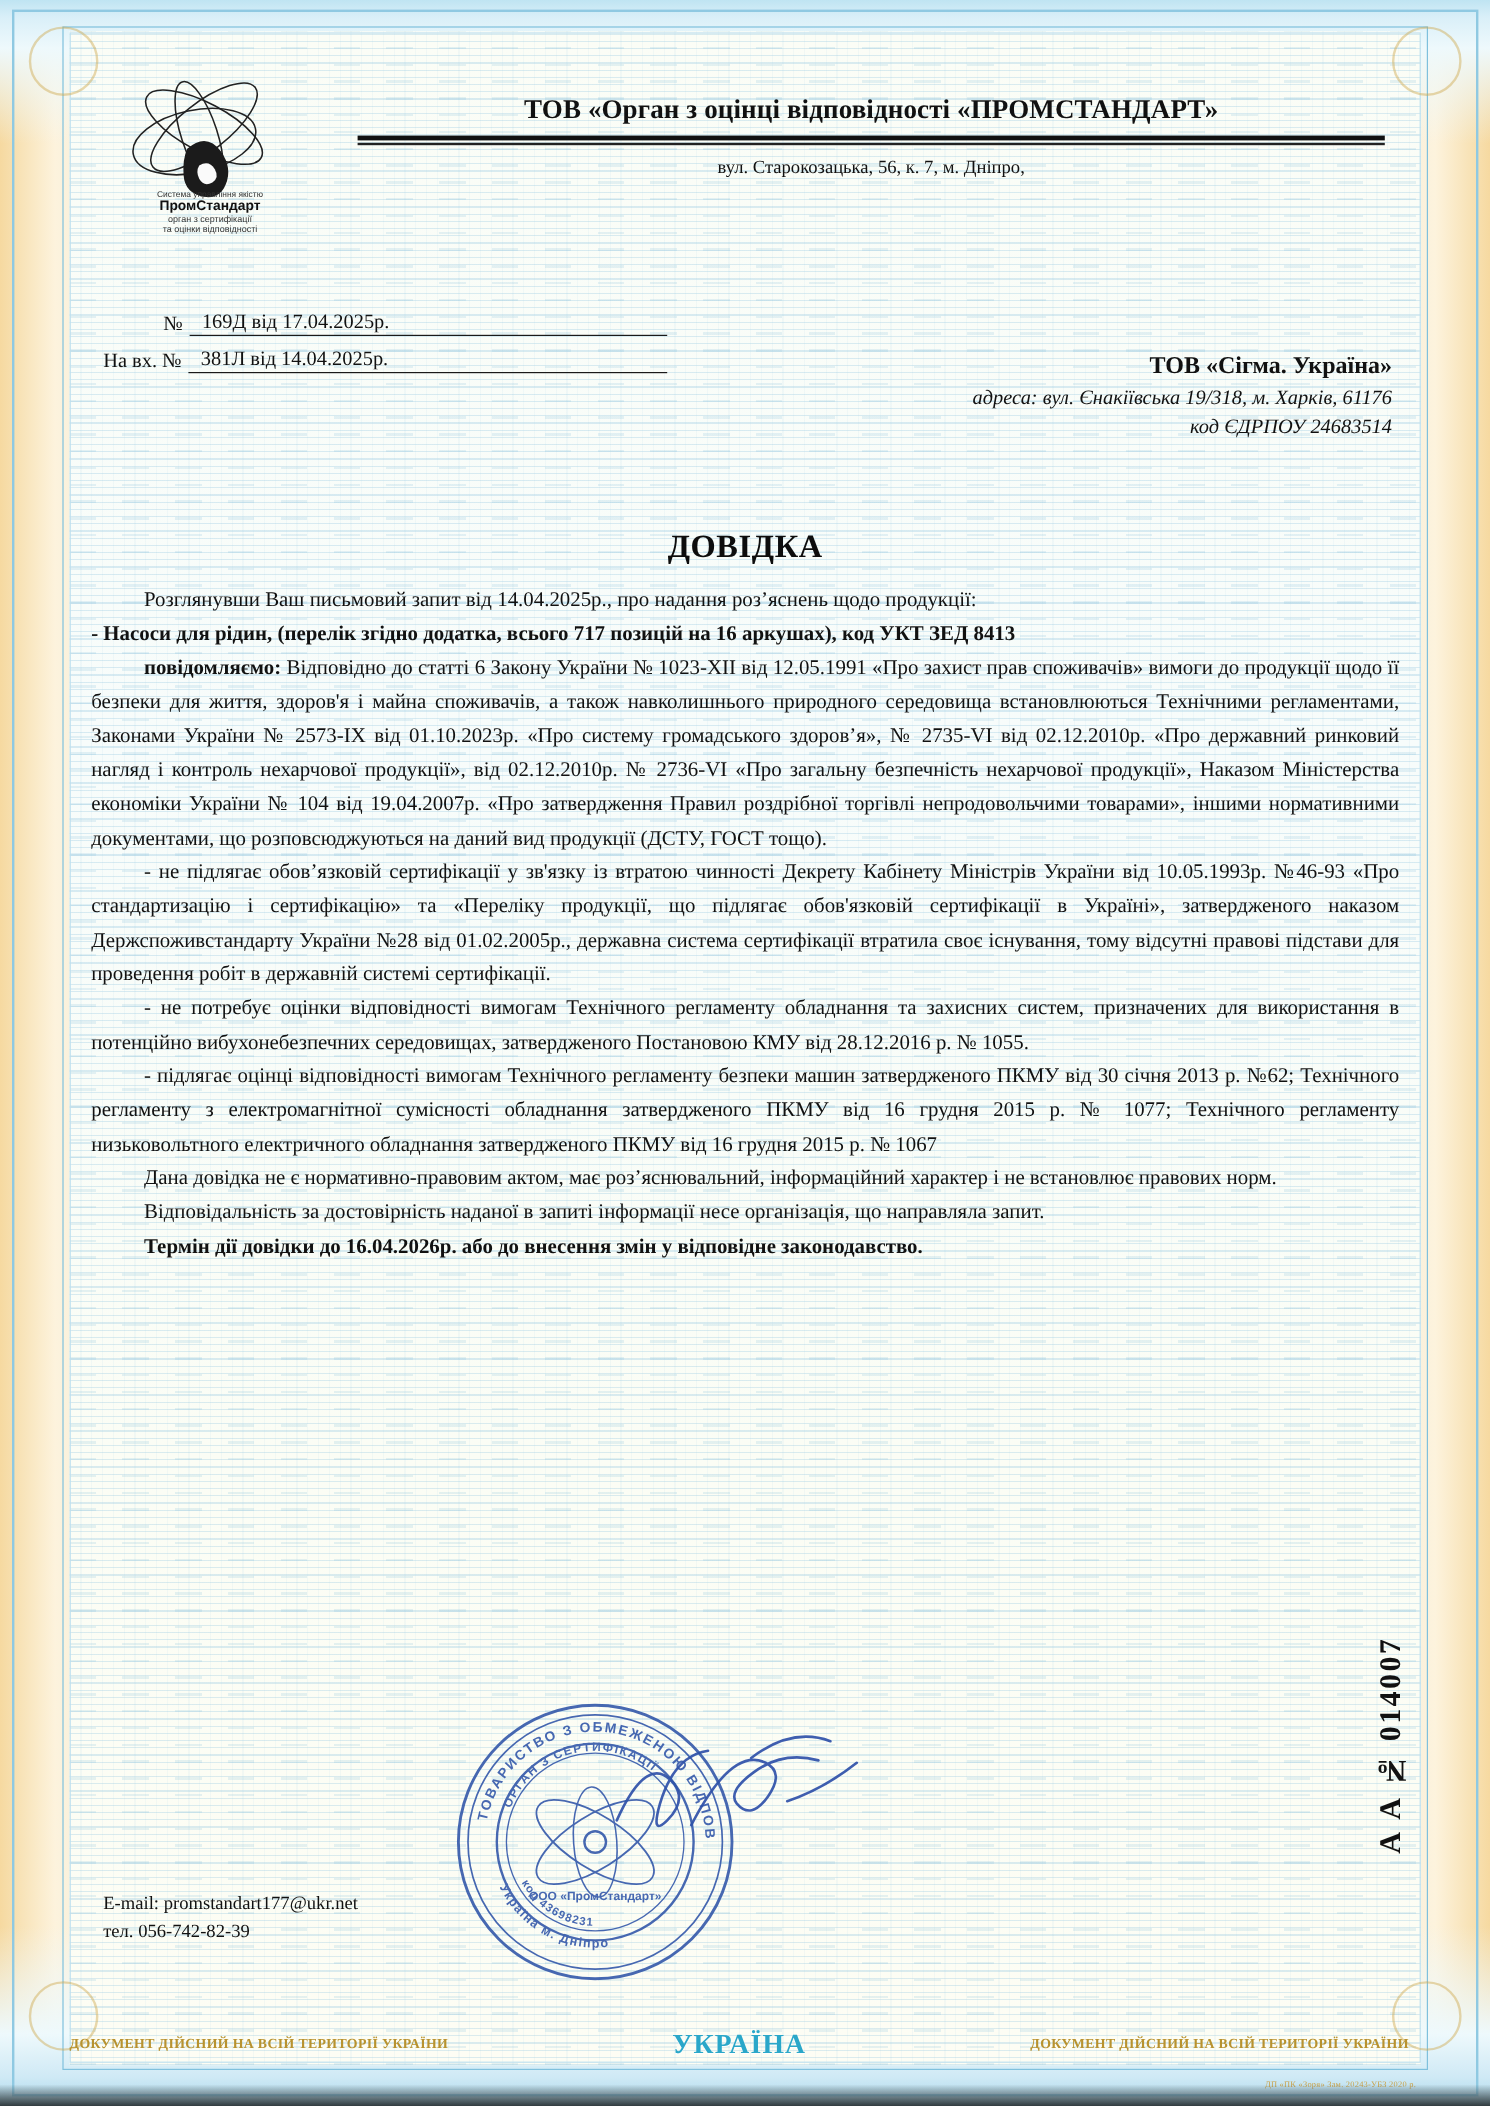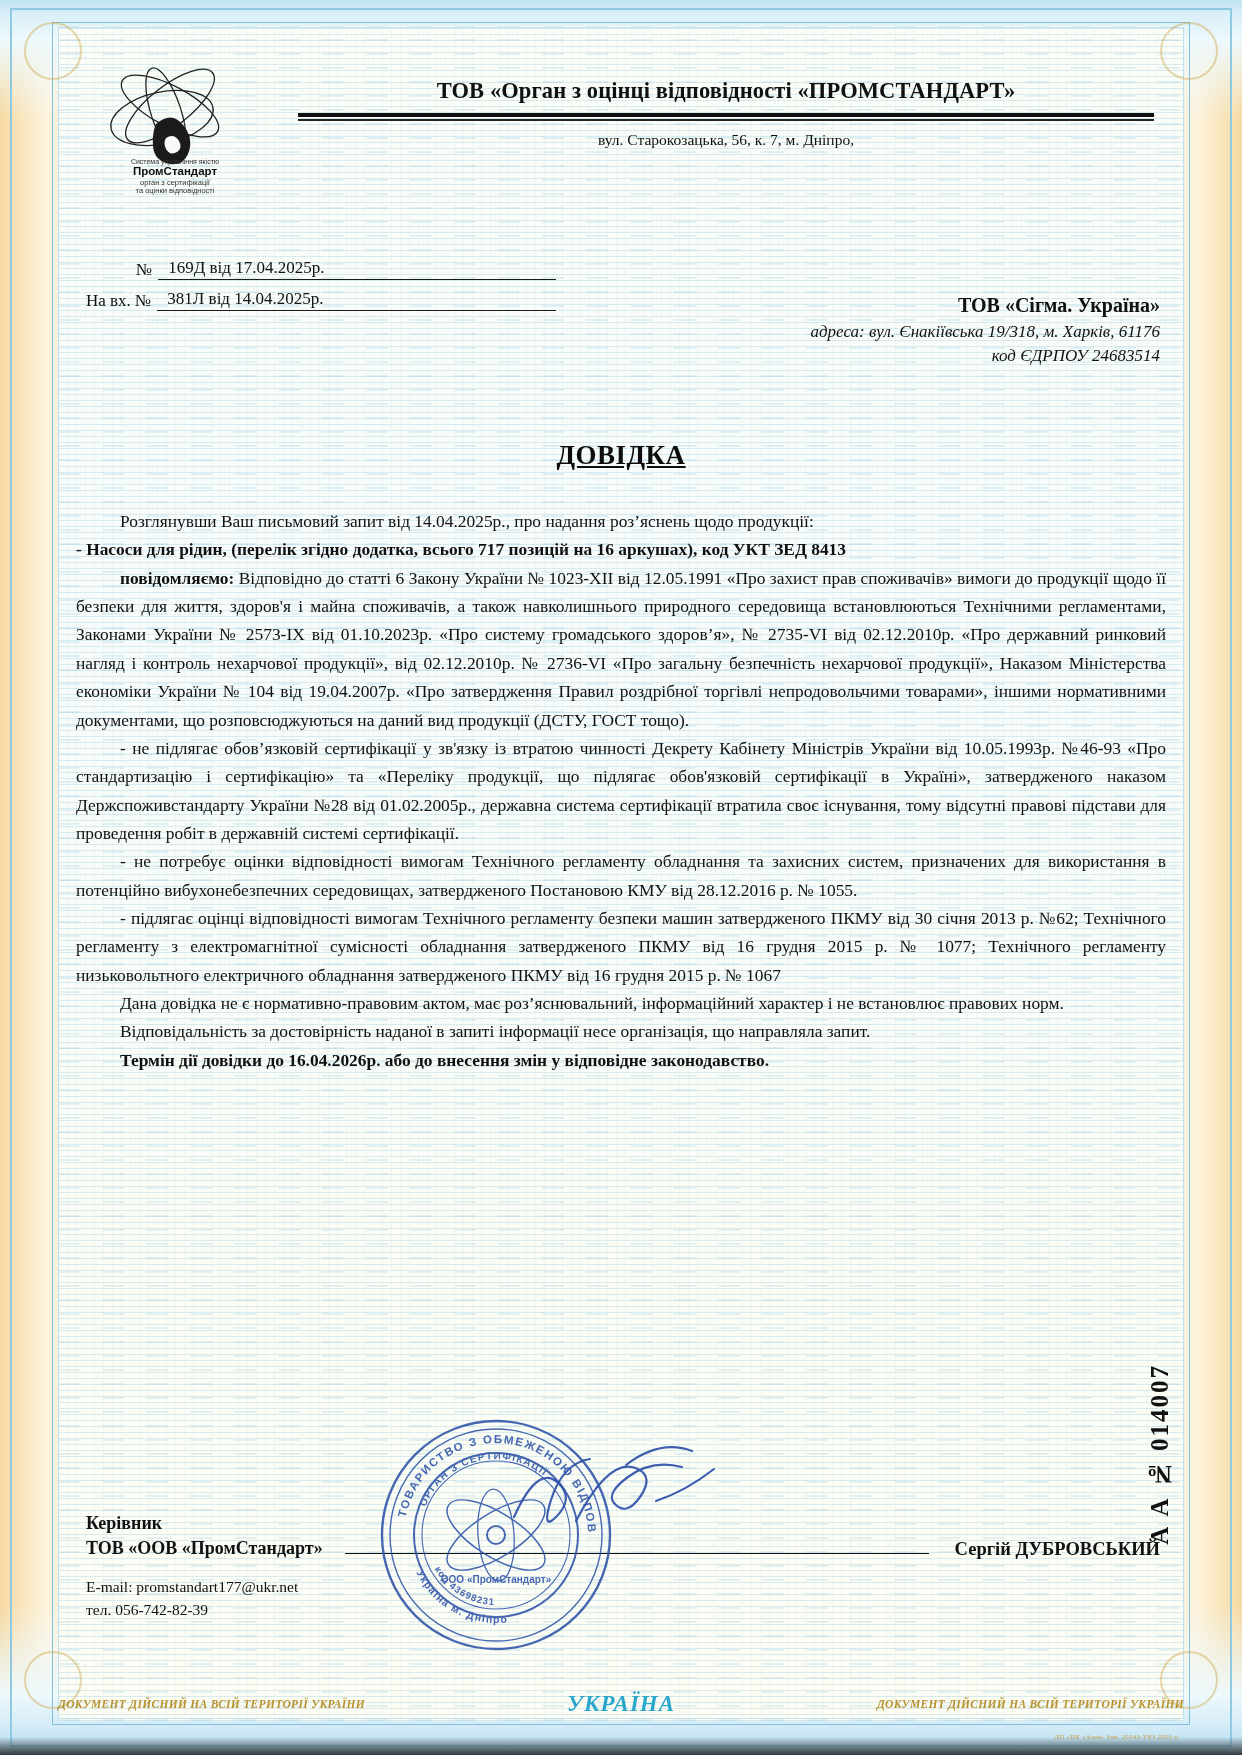--- a/index.html
+++ b/index.html
@@ -81,21 +81,21 @@
   .ref-row{display:flex;align-items:flex-end;margin-bottom:9px;}
   .ref-lbl{white-space:nowrap;padding-right:6px;}
   .ref-val{flex:1;border-bottom:1.4px solid #1a1a1a;padding:0 4px 1px 10px;}
   .ref-row.r1 .ref-lbl{padding-left:50px;}
 
   .addressee{position:absolute;right:6px;top:-6px;width:520px;text-align:right;color:#111;margin-top:42px;}
   .ad-name{font-size:20px;font-weight:bold;margin-bottom:3px;}
   .ad-line{font-size:17px;font-style:italic;line-height:1.42;}
 
   
-  .doc-title{text-align:center;font-size:27px;font-weight:bold;letter-spacing:.5px;margin:52px 0 36px 0;color:#0d0d0d;text-decoration:underline;}
+  .doc-title{text-align:center;font-size:27px;font-weight:bold;letter-spacing:.5px;margin:52px 0 14px 0;color:#0d0d0d;}
 
   
   .body{font-size:17.4px;line-height:1.63;color:#111;text-align:justify;}
   .body p{margin:0;}
   .p-ind{text-indent:44px;}
   .p-prod{font-weight:bold;text-indent:0;}
   .lead{font-weight:bold;}
 
   
   .signblock{position:absolute;left:10px;right:6px;bottom:74px;}
@@ -112,24 +112,23 @@
     writing-mode:vertical-rl;transform:rotate(180deg);
     white-space:nowrap;
   }
 
   
   .stamp{position:absolute;left:300px;bottom:40px;width:240px;height:240px;opacity:.88;}
   .signature-ink{position:absolute;left:430px;bottom:150px;width:220px;height:120px;opacity:.9;}
 
   
   .bottom-strip{
-    position:absolute;left:58px;right:58px;bottom:36px;height:30px;
+    position:absolute;left:58px;right:68px;bottom:36px;height:30px;
     display:flex;align-items:center;justify-content:space-between;
     pointer-events:none;
-    font-style:italic;
   }
   .strip-txt{font-size:11.5px;font-weight:bold;color:#b8922f;letter-spacing:.3px;white-space:nowrap;}
   .strip-mid{font-size:23px;font-weight:bold;color:#2aa7c9;letter-spacing:1px;
              text-shadow:0 1px 0 #fff;white-space:nowrap;}
   .microprint{
     position:absolute;right:62px;bottom:14px;font-size:7px;color:#c9a24a;letter-spacing:.2px;
   }
   .scan-shadow{
     position:absolute;left:0;right:0;bottom:0;height:18px;
     background:linear-gradient(180deg, rgba(0,0,0,0) 0%, rgba(40,40,40,.55) 60%, rgba(20,20,20,.8) 100%);
@@ -220,28 +219,20 @@
 
       <p class="p-ind">Дана довідка не є нормативно-правовим актом, має роз’яснювальний, інформаційний характер і не встановлює правових норм.</p>
 
       <p class="p-ind">Відповідальність за достовірність наданої в запиті інформації несе організація, що направляла запит.</p>
 
       <p class="p-ind lead">Термін дії довідки до 16.04.2026р. або до внесення змін у відповідне законодавство.</p>
     </div>
 
     <div class="signblock">
 
-      <div class="sig-row">
-        <div class="sig-left">
-          <div>Керівник</div>
-          <div>ТОВ «ООВ «ПромСтандарт»</div>
-        </div>
-        <div class="sig-line"></div>
-        <div class="sig-right">Сергій ДУБРОВСЬКИЙ</div>
-      </div>
 
       <div class="contacts">
         <div>E-mail: promstandart177@ukr.net</div>
         <div>тел. 056-742-82-39</div>
       </div>
     </div>
 
     <div class="serial">А А № 014007</div>
 
     <div class="signature-ink">

